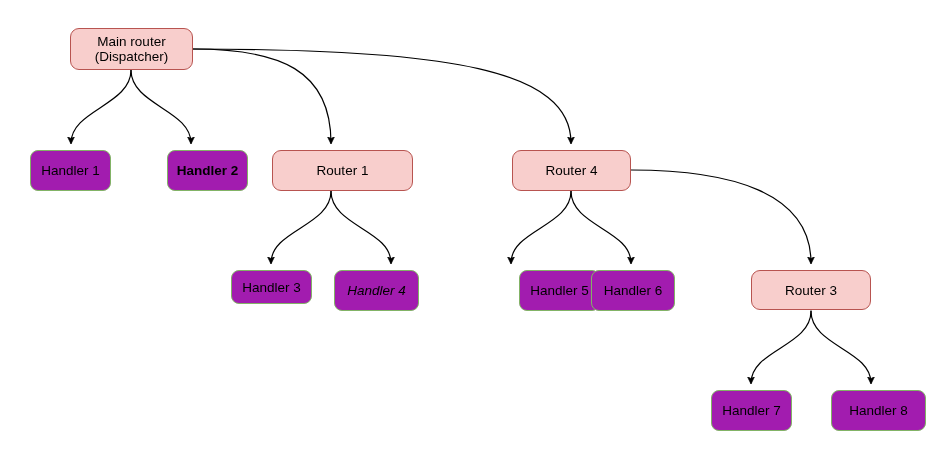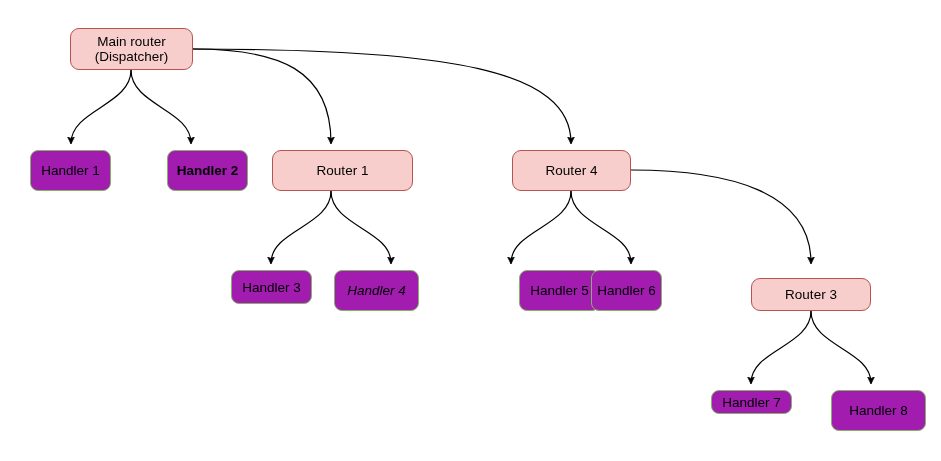--- a/index.html
+++ b/index.html
@@ -83,19 +83,19 @@
   <div id="node-group">
       <div class="node router" style="left: 70px; top: 28px; width: 123px; height: 42px;"><span class="node-label">Main router
 (Dispatcher)</span></div>
       <div class="node handler" style="left: 30px; top: 150px; width: 81px; height: 41px;"><span class="node-label">Handler 1</span></div>
       <div class="node handler" style="left: 167px; top: 150px; width: 81px; height: 41px; font-weight: bold;"><span class="node-label">Handler 2</span></div>
       <div class="node router" style="left: 272px; top: 150px; width: 141px; height: 41px;"><span class="node-label">Router 1</span></div>
       <div class="node router" style="left: 512px; top: 150px; width: 119px; height: 41px;"><span class="node-label">Router 4</span></div>
       <div class="node handler" style="left: 231px; top: 270px; width: 81px; height: 34px;"><span class="node-label">Handler 3</span></div>
       <div class="node handler" style="left: 334px; top: 270px; width: 85px; height: 41px; font-style: italic;"><span class="node-label">Handler 4</span></div>
       <div class="node handler" style="left: 471px; top: 270px; width: 81px; height: 41px; margin-left: 48px;"><span class="node-label">Handler 5</span></div>
-      <div class="node handler" style="left: 591px; top: 270px; width: 71px; height: 41px;"><span class="node-label">Handler 6</span></div>
-      <div class="node router" style="left: 751px; top: 270px; width: 120px; height: 33px; margin-top: 8px;"><span class="node-label">Router 3</span></div>
-      <div class="node handler" style="left: 711px; top: 390px; width: 81px; height: 24px;"><span class="node-label">Handler 7</span></div>
+      <div class="node handler" style="left: 591px; top: 270px; width: 84px; height: 41px;"><span class="node-label">Handler 6</span></div>
+      <div class="node router" style="left: 751px; top: 270px; width: 120px; height: 40px;"><span class="node-label">Router 3</span></div>
+      <div class="node handler" style="left: 711px; top: 390px; width: 81px; height: 41px;"><span class="node-label">Handler 7</span></div>
       <div class="node handler" style="left: 831px; top: 390px; width: 95px; height: 41px;"><span class="node-label">Handler 8</span></div>
     </div>
 
 </div>
 
 </body></html>

